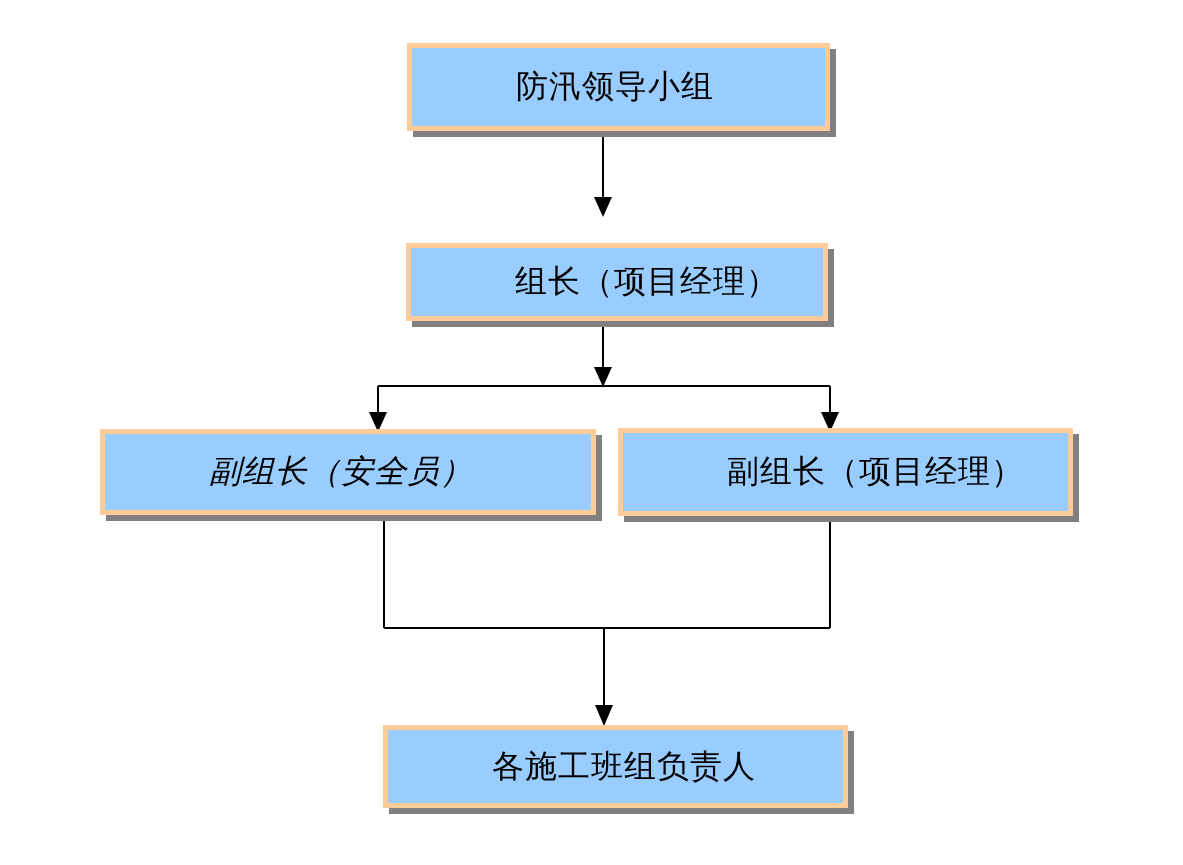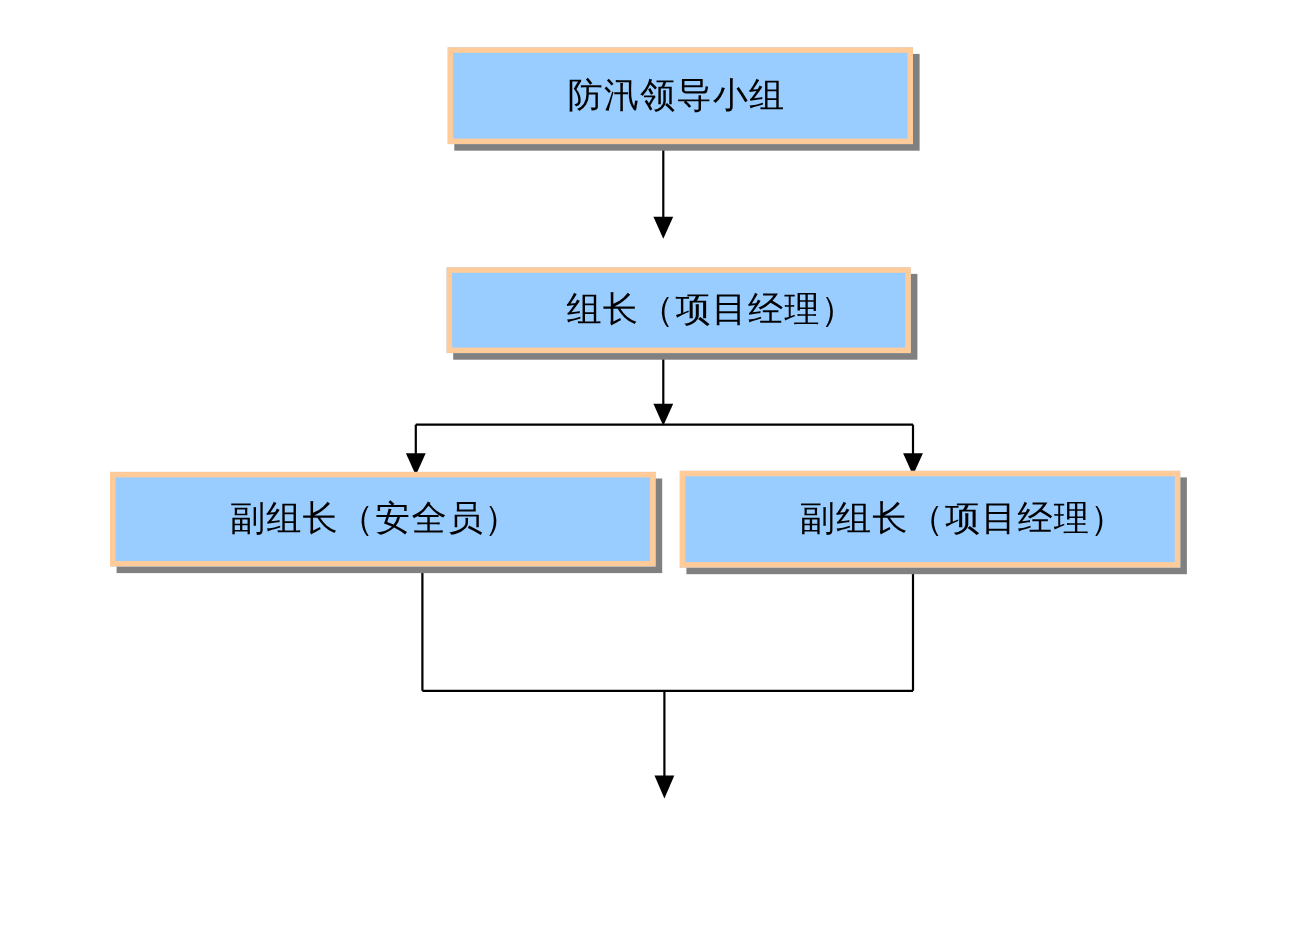--- a/index.html
+++ b/index.html
@@ -47,21 +47,21 @@
     width: 100%;
     text-indent: 2em;           
     font-size: 32px;
     letter-spacing: 1px;
     color: var(--color-text, #000000);
     white-space: nowrap;
     padding-left: 40px;
   }
   .n1 { left: 407px; top: 43px;  width: 423px; height: 88px; }
   .n2 { left: 406px; top: 217px; width: 422px; height: 78px; margin-top: 26px; }
-  .n3 { left: 100px; top: 429px; width: 496px; height: 86px; }
+  .n3 { left: 100px; top: 429px; width: 496px; height: 86px; font-style: italic; }
   .n4 { left: 618px; top: 428px; width: 455px; height: 88px; }
   .n5 { left: 383px; top: 725px; width: 465px; height: 83px; }
 </style>
 </head>
 <body>
 
 <div class="canvas">
 
   <svg class="connectors" viewBox="0 0 1183 865" xmlns="http://www.w3.org/2000/svg">
 
@@ -98,14 +98,17 @@
   </div>
 
   <div class="node n3">
     <span class="node-label">副组长（安全员）</span>
   </div>
 
   <div class="node n4">
     <span class="node-label">副组长（项目经理）</span>
   </div>
 
+  <div class="node n5">
+    <span class="node-label">各施工班组负责人</span>
+  </div>
 
 </div>
 
 </body></html>

